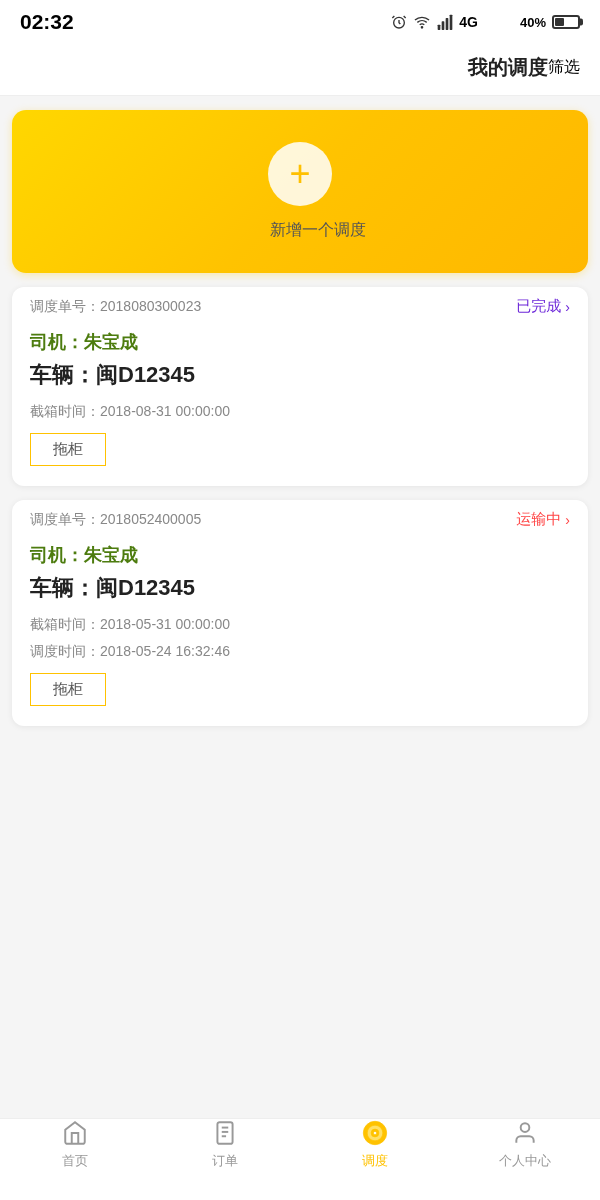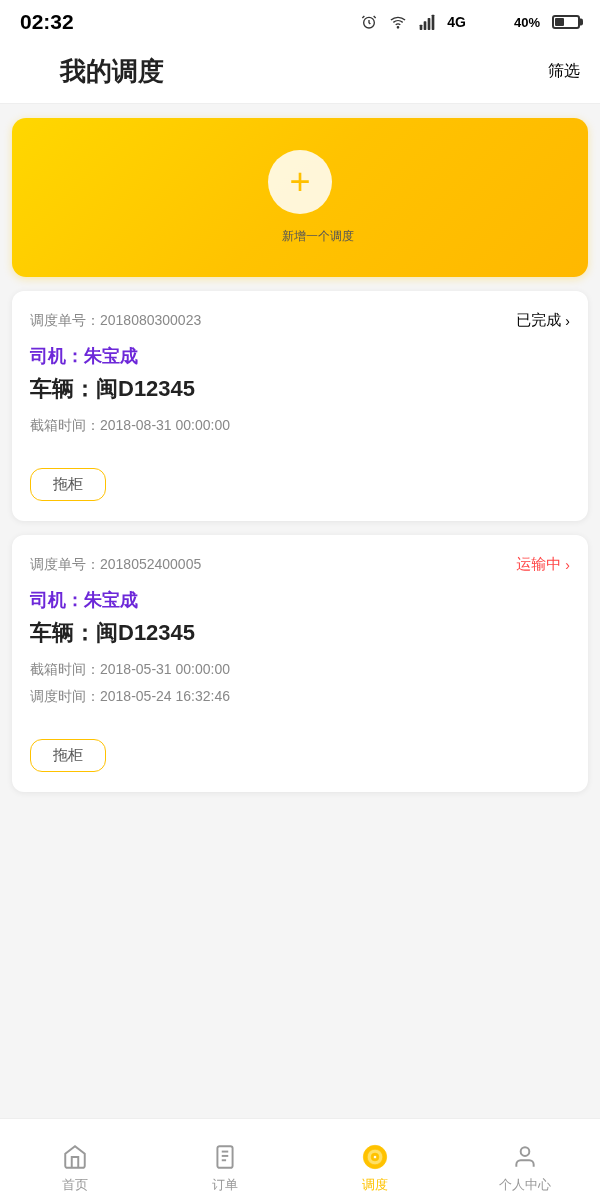--- a/index.html
+++ b/index.html
@@ -17,21 +17,21 @@
     .status-bar {
       background: #fff;
       display: flex;
       justify-content: space-between;
       align-items: center;
       padding: 10px 20px 8px;
       font-size: 15px;
       font-weight: 600;
     }
     .status-time { font-size: 21px; font-weight: 700; }
-    .status-icons { display: flex; align-items: center; gap: 12px; font-size: 13px; }
+    .status-icons { display: flex; align-items: center; gap: 6px; font-size: 13px; }
     .battery-icon {
       width: 28px; height: 14px;
       border: 2px solid #333;
       border-radius: 3px;
       position: relative;
       display: inline-flex;
       align-items: center;
       padding: 1px;
     }
     .battery-icon::after {
@@ -55,25 +55,25 @@
     
     .header {
       background: #fff;
       display: flex;
       justify-content: space-between;
       align-items: center;
       padding: 12px 20px 14px;
       border-bottom: 1px solid #eee;
     }
     .header-title {
-      font-size: 26px;
+      font-size: 20px;
       font-weight: 600;
       color: #222;
       flex: 1;
-      text-align: left;
+      text-align: right;
     }
     .header-filter {
       font-size: 16px;
       color: #000000;
       cursor: pointer;
     }
     .header-spacer { width: 40px; }
 
     
     .content {
@@ -106,98 +106,98 @@
       justify-content: center;
       margin-bottom: 14px;
     }
     .add-plus {
       font-size: 36px;
       color: #FFC000;
       line-height: 1;
       font-weight: 300;
     }
     .add-label {
-      font-size: 12px;
+      font-size: 16px;
       color: #555;
       font-weight: 500;
       margin-left: 36px;
     }
 
     
     .order-card {
       background: #fff;
       border-radius: 12px;
-      padding: 20px 18px 20px;
+      padding: 10px 18px 20px;
       box-shadow: 0 1px 6px rgba(0,0,0,0.07);
     }
     .order-header {
       display: flex;
       justify-content: space-between;
       align-items: center;
       margin-bottom: 14px;
     }
     .order-number {
       font-size: 14px;
       color: #888;
     }
     .order-status {
       display: flex;
       align-items: center;
       gap: 2px;
       font-size: 15px;
       font-weight: 500;
     }
-    .status-completed { color: #000000; margin-left: 40px; }
+    .status-completed { color: #6d28d9; margin-left: 40px; }
     .status-in-transit { color: #FF4444; }
     .chevron {
       font-size: 14px;
       color: inherit;
       margin-left: 2px;
     }
     .order-driver {
       font-size: 18px;
       font-weight: 600;
-      color: #6d28d9;
+      color: #4d7c0f;
       margin-bottom: 6px;
     }
     .order-vehicle {
       font-size: 22px;
       font-weight: 700;
       color: #222;
       margin-bottom: 10px;
     }
     .order-info {
       font-size: 14px;
       color: #888;
       margin-bottom: 4px;
       line-height: 1.6;
     }
     .order-tag-btn {
-      margin-top: 28px;
+      margin-top: 7px;
       display: inline-block;
       border: 1.5px solid #FFC200;
-      border-radius: 12px;
+      border-radius: 0;
       padding: 6px 22px;
       font-size: 15px;
       color: #555;
       background: #fff;
       cursor: pointer;
     }
 
     
     .bottom-nav {
       position: fixed;
       bottom: 0;
       left: 0;
       width: 600px;
       height: 82px;
       background: #fff;
       border-top: 1px solid #eee;
       display: flex;
-      align-items: flex-end;
+      align-items: flex-start;
     }
     .nav-item {
       flex: 1;
       display: flex;
       flex-direction: column;
       align-items: center;
       justify-content: center;
       gap: 5px;
       cursor: pointer;
       padding-bottom: 6px;

